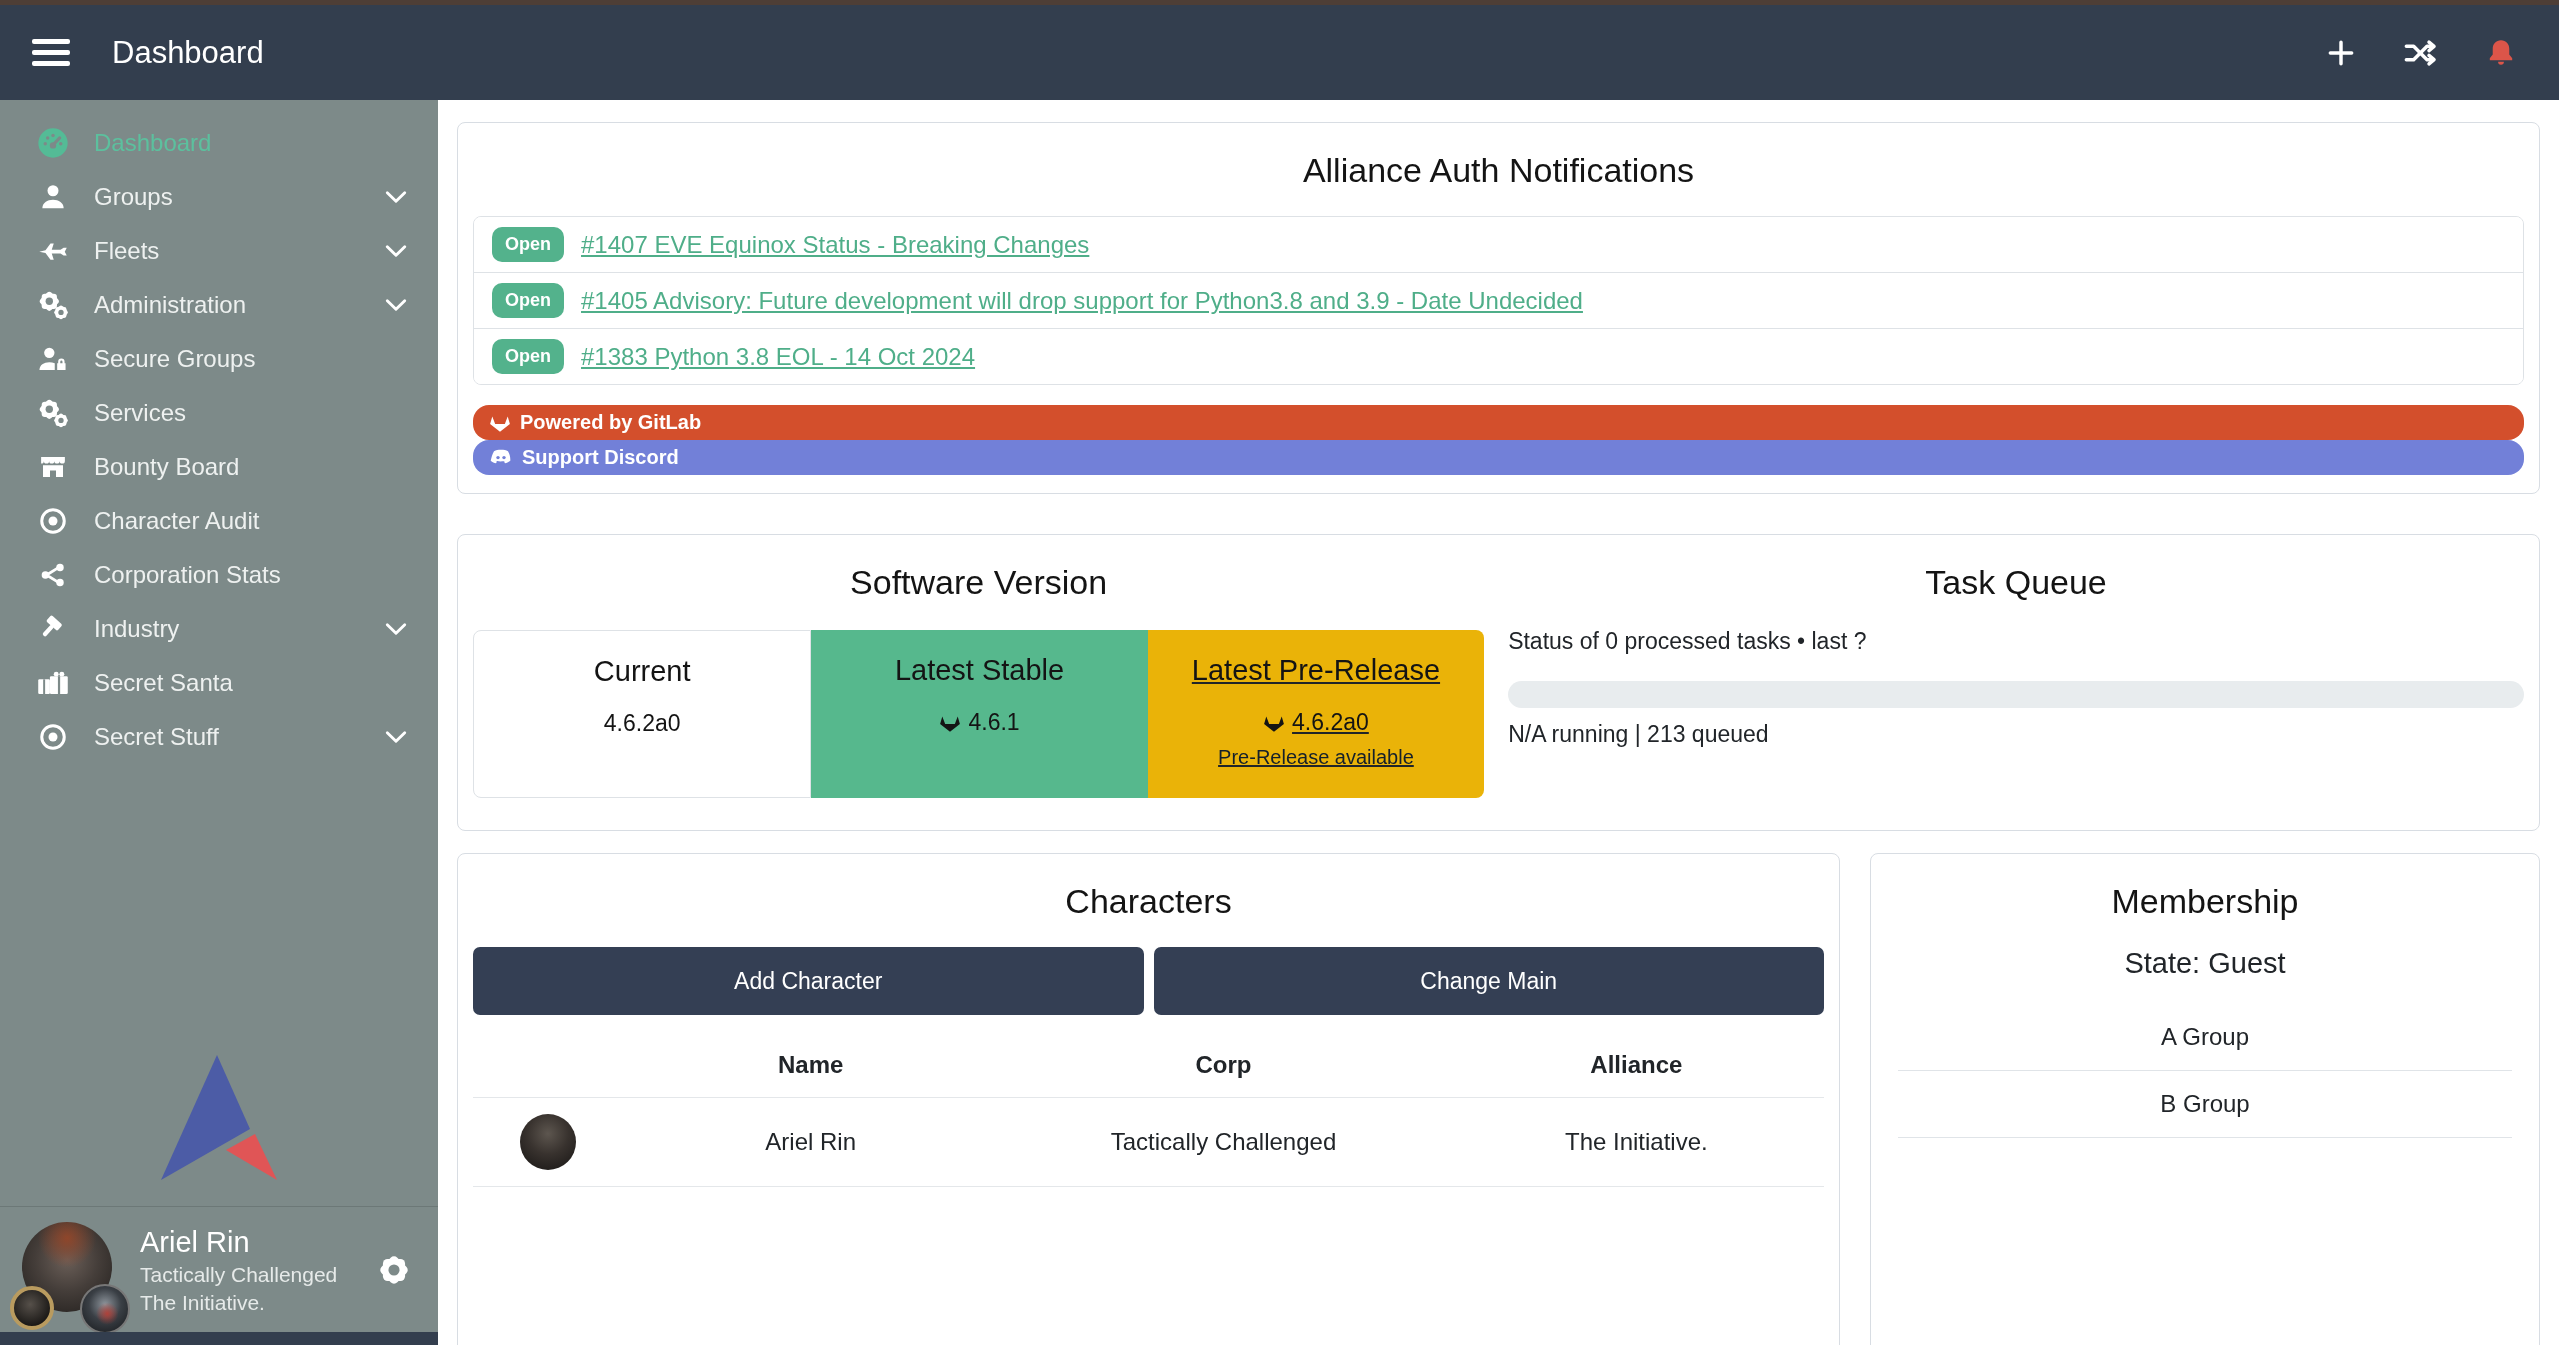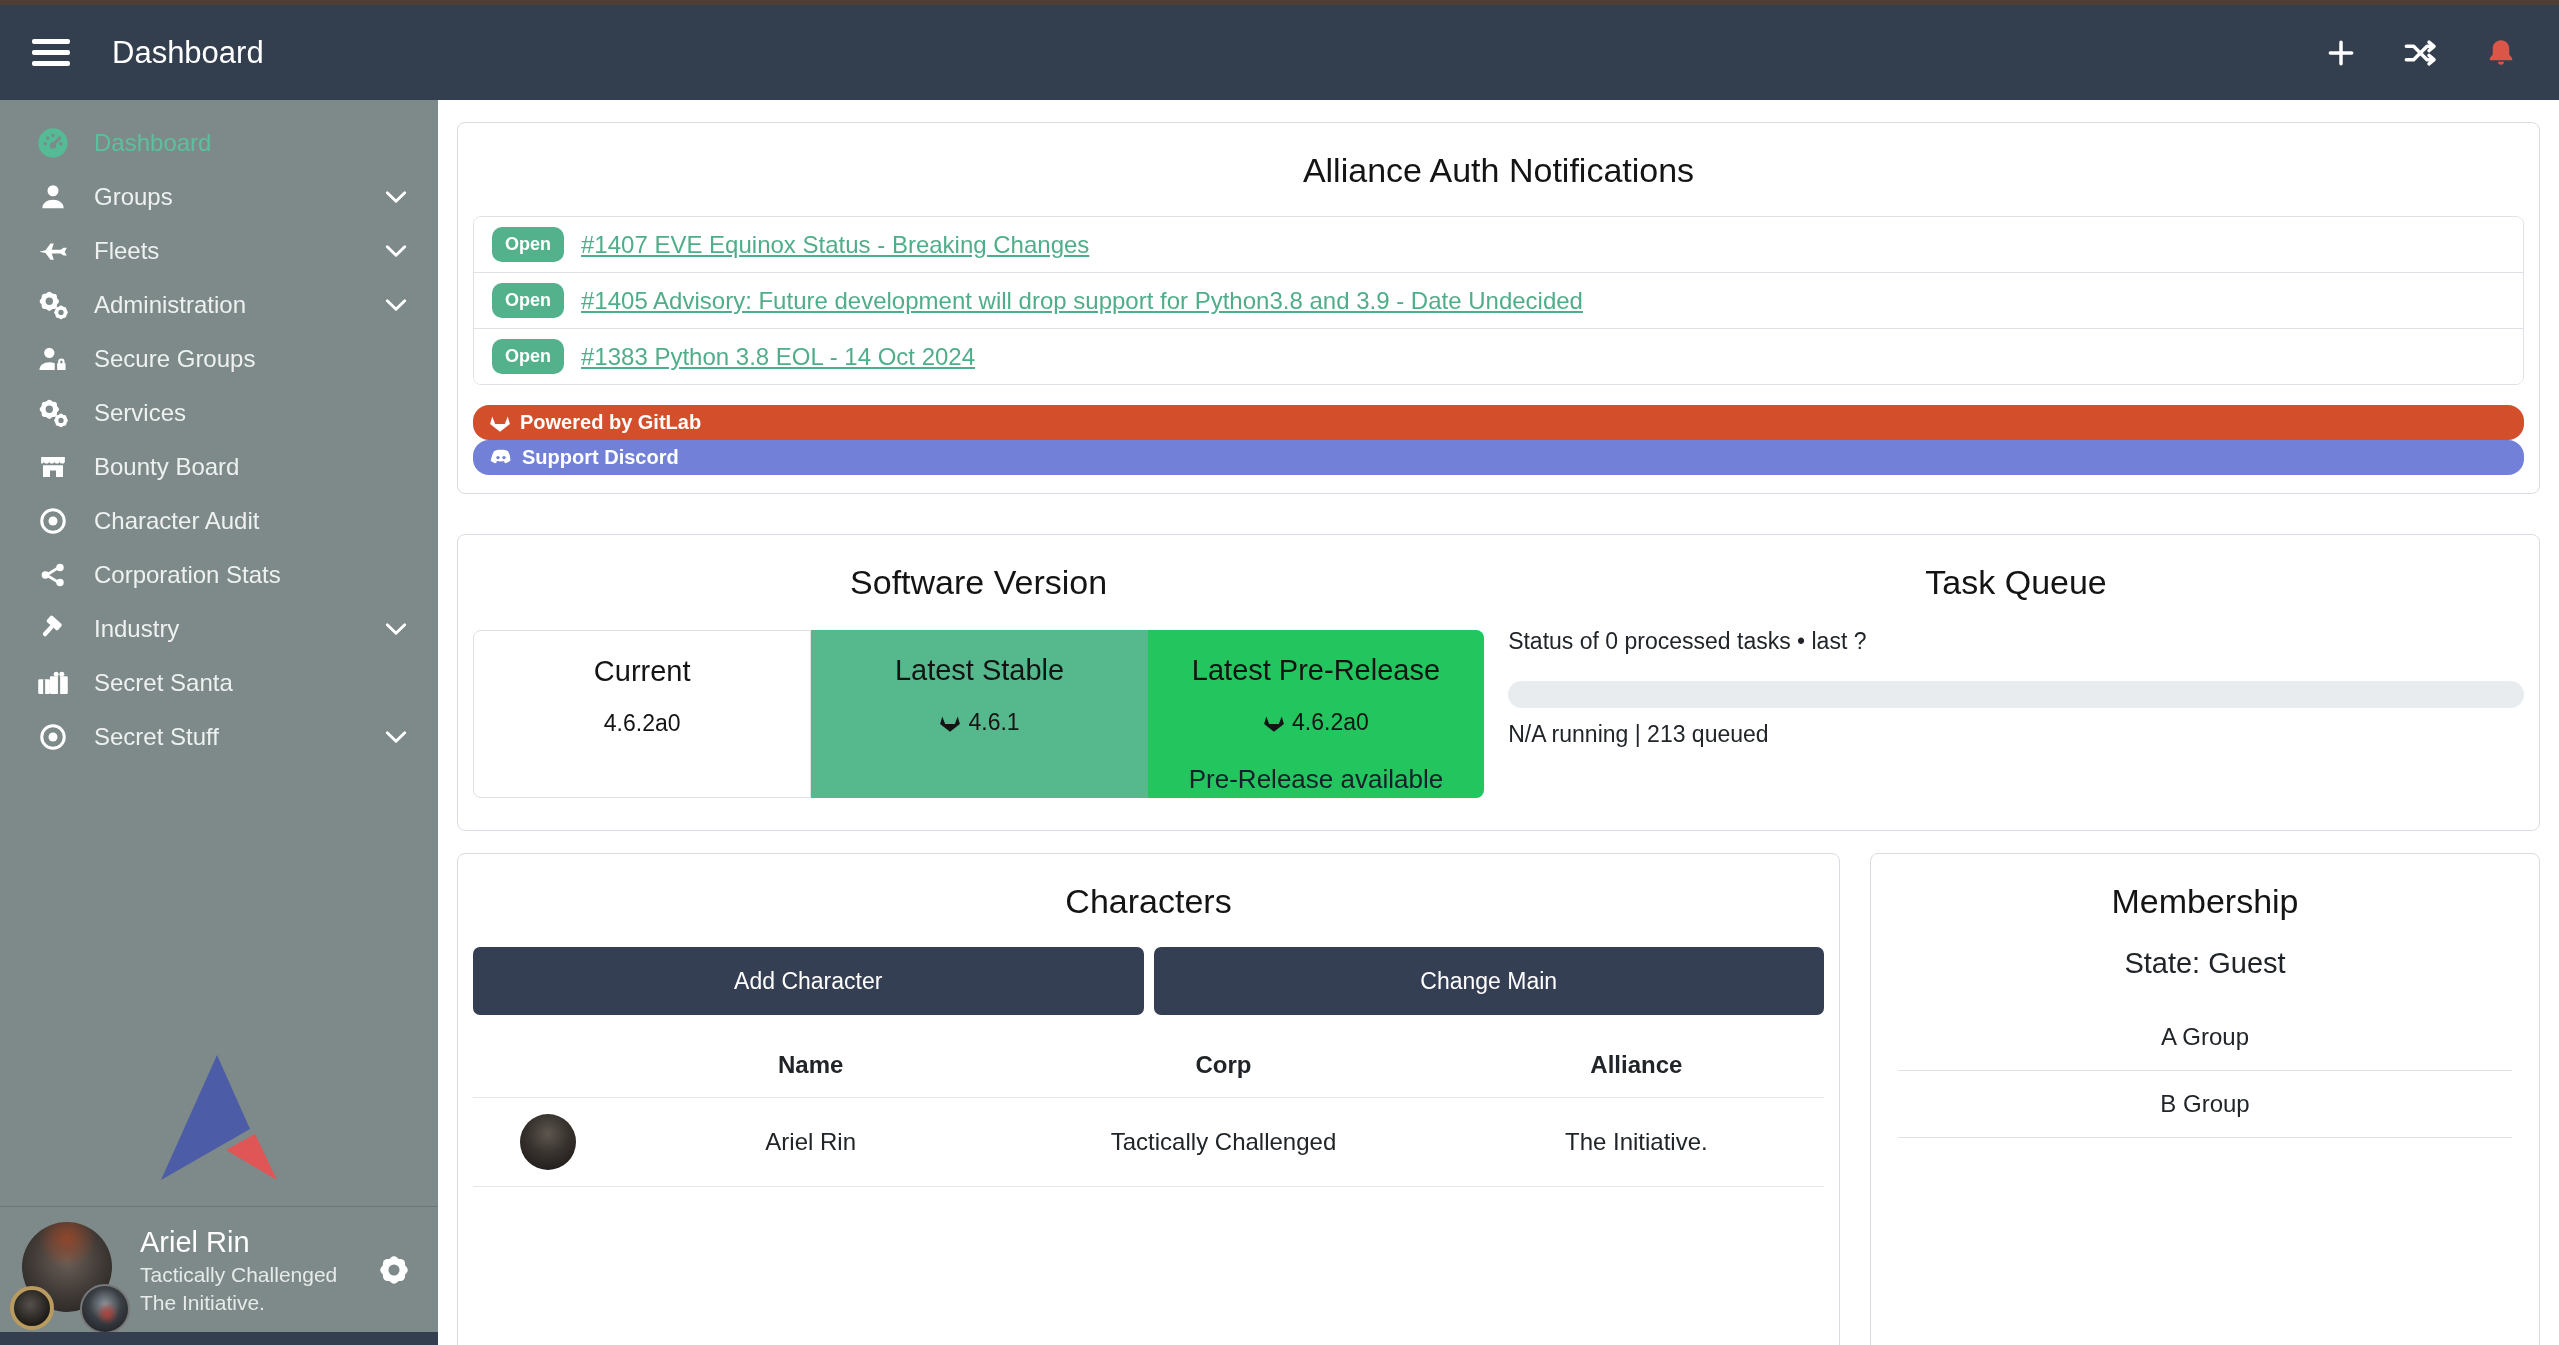--- a/index.html
+++ b/index.html
@@ -86,24 +86,24 @@
   .pill-gitlab{background:#d34f2c;}
   .pill-discord{background:#7280d8;}
   
   .card-version{padding:28px 15px 32px;margin-bottom:22px;display:flex;}
   .col-version{width:49.3%;box-sizing:border-box;}
   .col-queue{flex:1;box-sizing:border-box;padding-left:24px;}
   .version-table{display:flex;margin-top:28px;}
   .vcell{flex:1;text-align:center;height:168px;box-sizing:border-box;padding-top:24px;}
   .vcell .vlabel{font-size:29px;color:#141414;margin-bottom:22px;}
   .vcell .vval{font-size:23px;color:#141414;display:flex;justify-content:center;align-items:center;gap:7px;}
-  .vcell .vnote{font-size:26px;color:#15202b;margin-top:28px;}
+  .vcell .vnote{font-size:20px;color:#15202b;margin-top:10px;}
   .vcell-current{background:#fff;border:1px solid #dee2e6;border-radius:8px 0 0 8px;}
   .vcell-stable{background:#56b88d;}
-  .vcell-pre{background:#22c55e;border-radius:0 8px 8px 0;}
+  .vcell-pre{background:#eab308;border-radius:0 8px 8px 0;text-decoration:underline;}
   .tq-status{font-size:23px;margin-top:14px;}
   .progress{height:27px;background:#e8ecee;border-radius:14px;margin:26px 0 13px;overflow:hidden;}
   .progress-fill{height:100%;width:0;background:#53b28c;}
   .tq-queue{font-size:23px;}
   
   .row3{display:flex;gap:30px;height:505px;}
   .card-chars{flex:0 0 1383px;padding:28px 15px;}
   .char-buttons{display:flex;gap:10px;margin-top:16px;}
   .btn-dark{
     flex:1;height:68px;background:#343f54;border:none;border-radius:7px;color:#fff;

